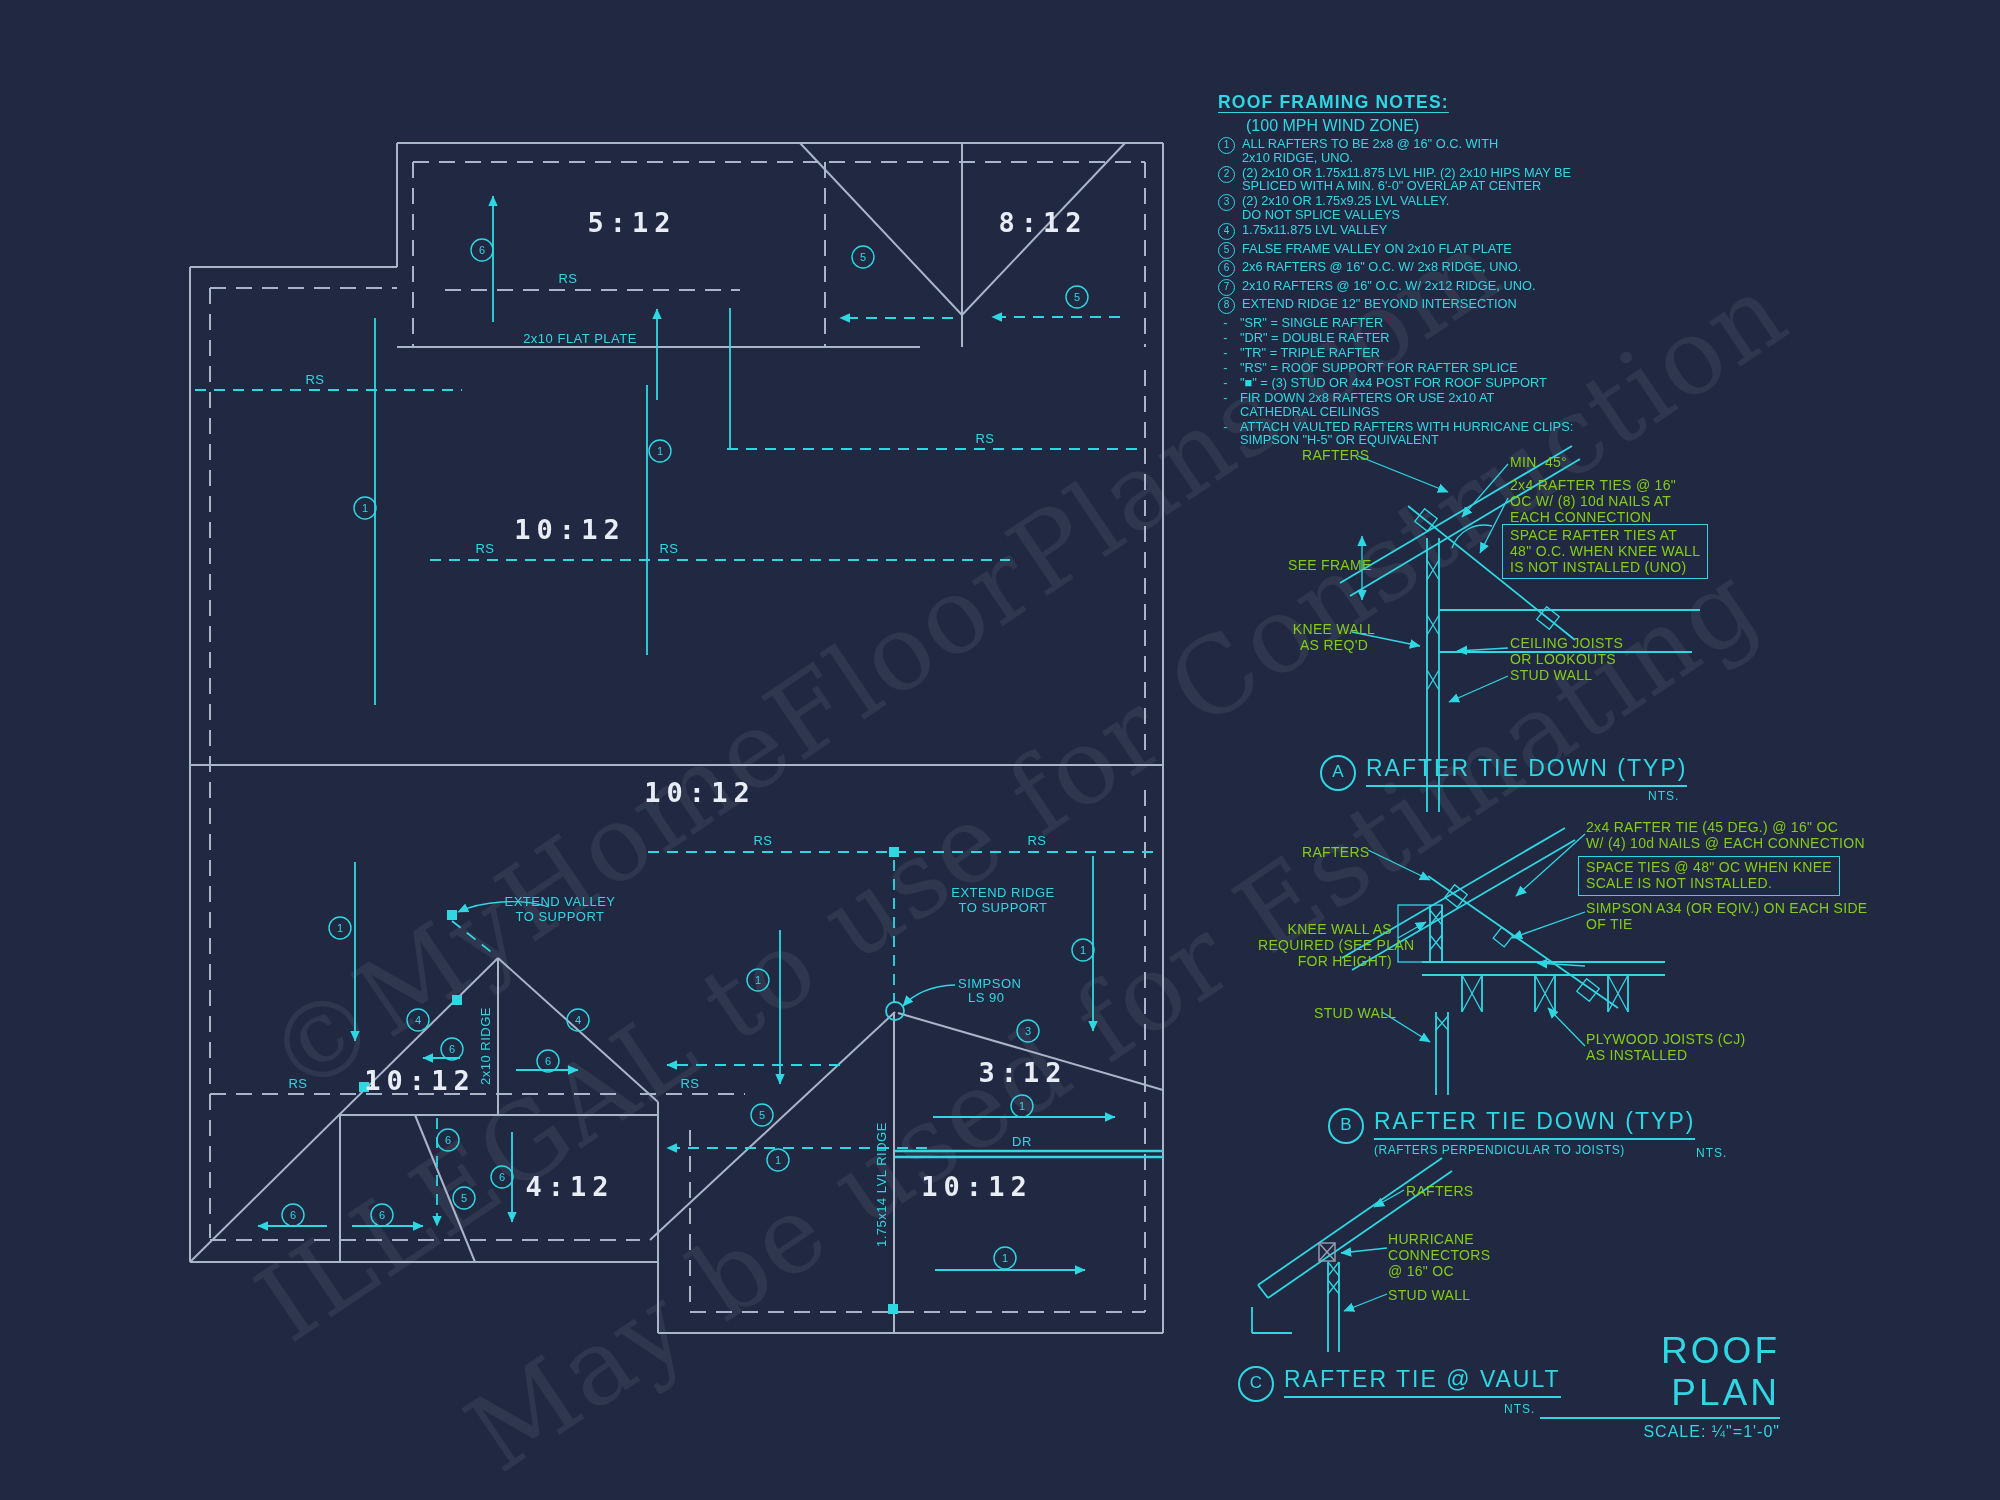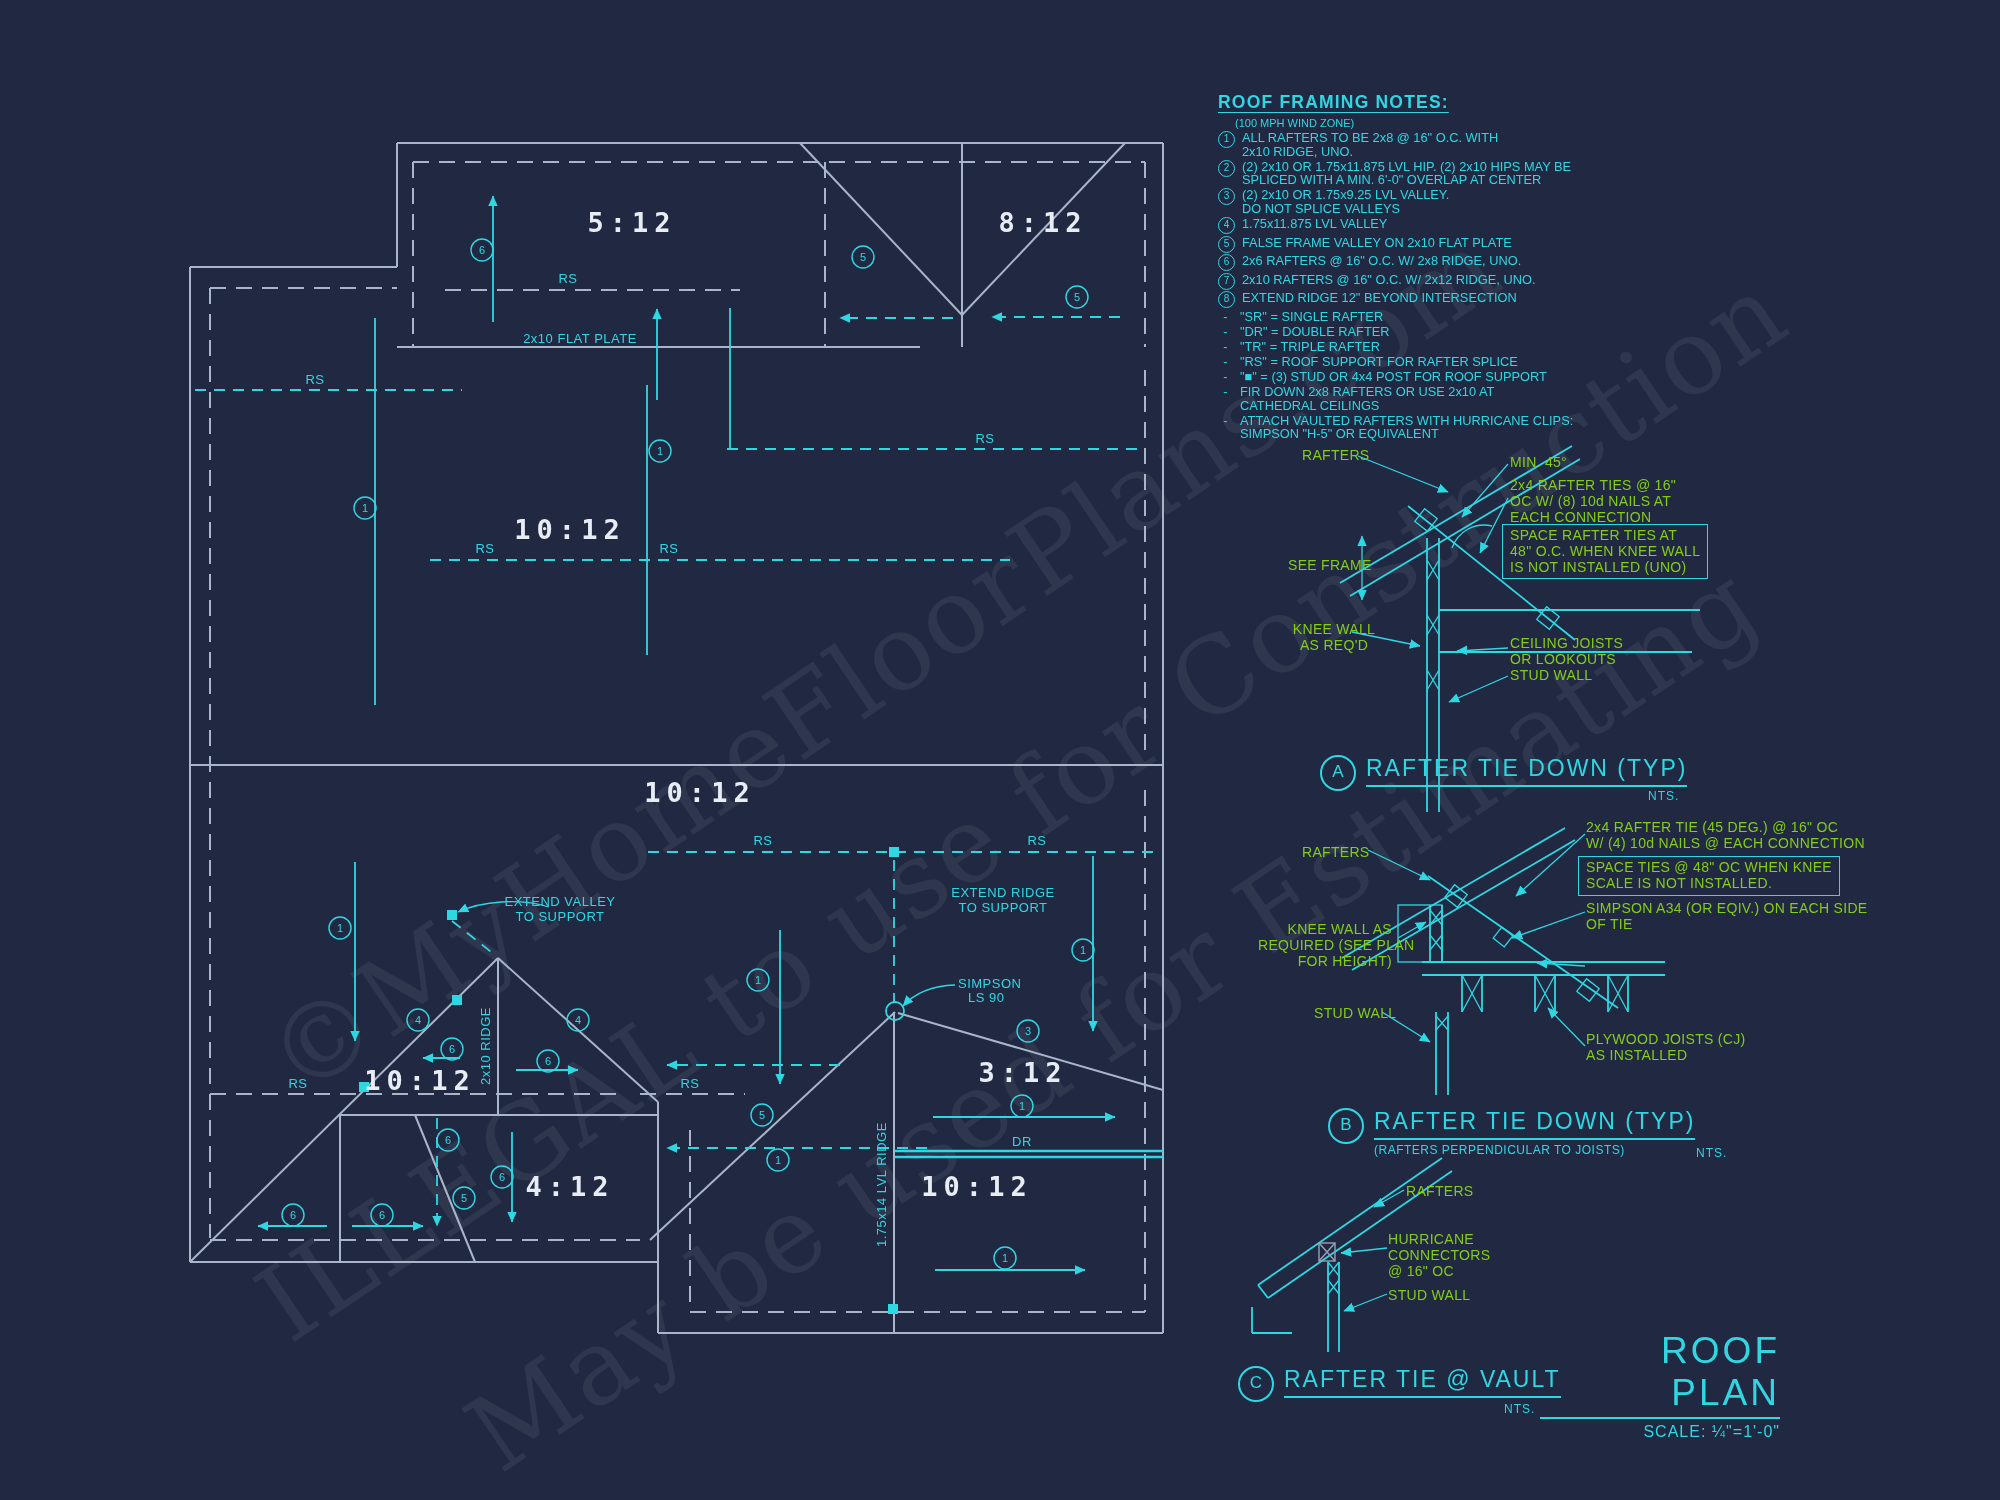--- a/index.html
+++ b/index.html
@@ -24,21 +24,21 @@
   text.wm{fill:#c2cadc;opacity:.085;font-family:"DejaVu Serif",serif;font-size:105px;letter-spacing:2px}
   
   .hud{position:absolute;color:#84cc16;font-size:14px;line-height:1.13;letter-spacing:.3px;white-space:nowrap;}
   .boxed{border:1.5px solid #2fd7e3;padding:3px 7px;}
   .ctr{text-align:center}
   .rgt{text-align:right}
   
   .notes{position:absolute;left:1218px;top:92px;width:470px;color:#2fd7e3;}
   .notes h1{font-size:17.5px;font-weight:bold;letter-spacing:1.2px;margin:0 0 4px 0;
             text-decoration:underline;text-underline-offset:4px;}
-  .nsub{margin-left:17px;font-size:11px;margin-bottom:2px;}
+  .nsub{margin-left:28px;font-size:16px;margin-bottom:2px;}
   .note-row{display:flex;align-items:flex-start;font-size:12.8px;line-height:13.6px;margin-top:1.5px;}
   .nnum{flex:0 0 15px;height:15px;border:1.2px solid #2fd7e3;border-radius:50%;font-size:10px;
         text-align:center;line-height:14px;margin-right:7px;}
   .ndash{flex:0 0 15px;text-align:center;margin-right:7px;}
   .nlines{white-space:nowrap;}
   
   .dtitle{position:absolute;display:flex;align-items:flex-start;gap:10px;color:#2fd7e3;}
   .dletter{width:32px;height:32px;border:2px solid #2fd7e3;border-radius:50%;text-align:center;
            line-height:30px;font-size:17px;flex:0 0 32px;}
   .dname{font-size:23px;letter-spacing:2px;border-bottom:2px solid #2fd7e3;padding-bottom:3px;}

